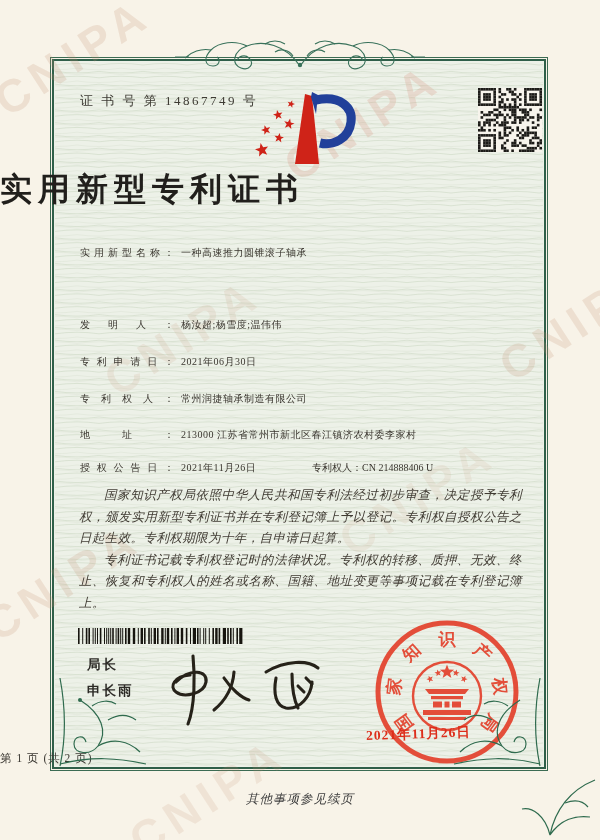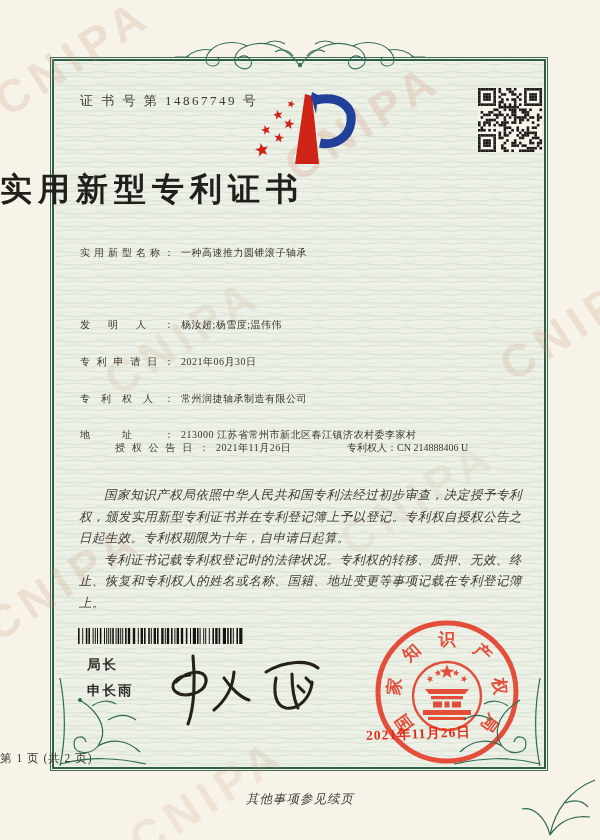--- a/index.html
+++ b/index.html
@@ -650,21 +650,21 @@
     </div>
     <div class="frow" style="top:352px;">
       <span class="flabel">专利申请日：</span><span class="fvalue">2021年06月30日</span>
     </div>
     <div class="frow" style="top:389px;font-family:Liberation Serif, serif;">
       <span class="flabel">专利权人：</span><span class="fvalue">常州润捷轴承制造有限公司</span>
     </div>
     <div class="frow" style="top:425px;">
       <span class="flabel">地址：</span><span class="fvalue">213000 江苏省常州市新北区春江镇济农村委李家村</span>
     </div>
-    <div class="frow" style="top:438px;margin-left:35px;">
+    <div class="frow" style="top:458px;">
       <span class="flabel">授权公告日：</span><span class="fvalue">2021年11月26日</span>
       <span class="grant-no-pair">
         <span>专利权人：</span><span>CN 214888406 U</span>
       </span>
     </div>
 
     <div class="paras">
       <p>国家知识产权局依照中华人民共和国专利法经过初步审查，决定授予专利权，颁发实用新型专利证书并在专利登记簿上予以登记。专利权自授权公告之日起生效。专利权期限为十年，自申请日起算。</p>
       <p>专利证书记载专利权登记时的法律状况。专利权的转移、质押、无效、终止、恢复和专利权人的姓名或名称、国籍、地址变更等事项记载在专利登记簿上。</p>
     </div>

